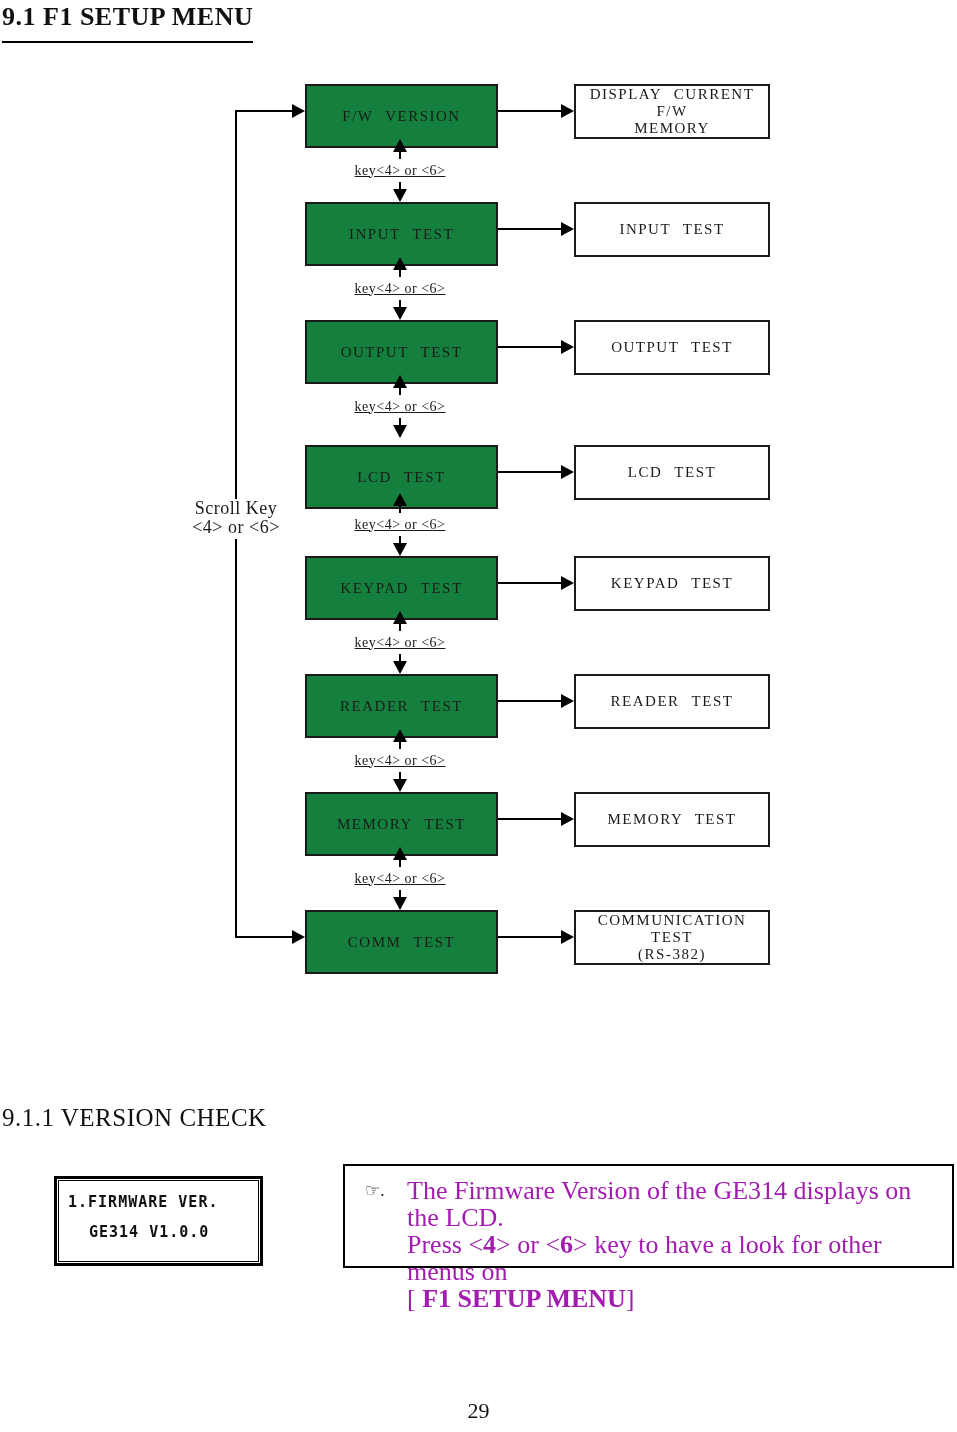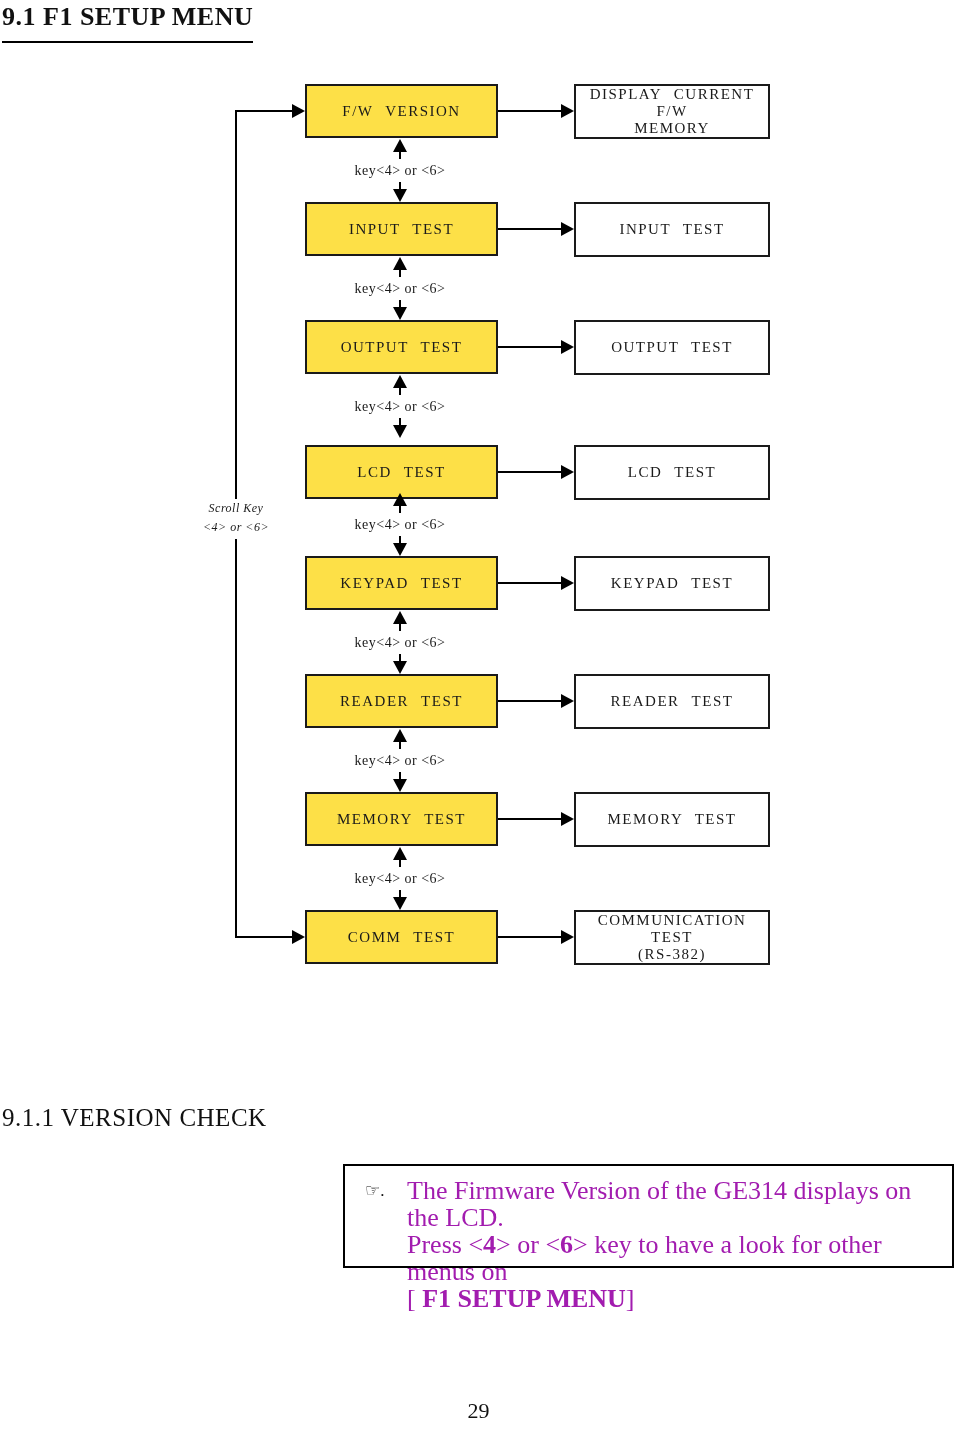--- a/index.html
+++ b/index.html
@@ -8,21 +8,21 @@
     font-family:"Liberation Serif", serif; color:#111; overflow:hidden;
   }
   .title {
     position:absolute; left:2px; top:2px; font-size:26px; font-weight:bold;
     letter-spacing:0.5px; border-bottom:2px solid #000; padding-bottom:9px;
     display:inline-block;
   }
   
   .flow-row { position:absolute; left:305px; width:493px; height:55px; display:flex; }
   .menu-box {
-    width:193px; height:54px; box-sizing:border-box; background:#fde047;
+    width:193px; height:64px; box-sizing:border-box; background:#15803d;
     border:2px solid #1a1a1a; display:flex; align-items:center; justify-content:center;
   }
   .result-box {
     width:196px; height:55px; box-sizing:border-box; background:#fff;
     border:2px solid #1a1a1a; display:flex; flex-direction:column;
     align-items:center; justify-content:center; text-align:center;
   }
   .box-text { font-size:15px; letter-spacing:1.5px; word-spacing:7px; line-height:17px; color:#1a1a1a; }
   .result-line:empty { display:none; }
   .h-arrow { width:76px; position:relative; }
@@ -32,28 +32,28 @@
     border-left:13px solid #000; border-top:7px solid transparent; border-bottom:7px solid transparent;
   }
   .connector {
     position:absolute; left:340px; width:120px; height:63px;
     display:flex; flex-direction:column; align-items:center; justify-content:space-between;
   }
   .arrow-up, .arrow-down { display:flex; flex-direction:column; align-items:center; }
   .tri-up { width:0; height:0; border-bottom:13px solid #000; border-left:7px solid transparent; border-right:7px solid transparent; }
   .tri-down { width:0; height:0; border-top:13px solid #000; border-left:7px solid transparent; border-right:7px solid transparent; }
   .stem { width:2px; height:7px; background:#000; }
-  .key-label { font-size:14px; letter-spacing:0.5px; color:#1a1a1a; white-space:nowrap; }
+  .key-label { font-size:14px; letter-spacing:0.5px; color:#1a1a1a; white-space:nowrap;text-decoration:underline; }
   
   .loop-h-top   { position:absolute; left:235px; top:110px;  width:58px; height:2px; background:#000; }
   .loop-tri-top { position:absolute; left:292px; top:104px; width:0; height:0;
                   border-left:13px solid #000; border-top:7px solid transparent; border-bottom:7px solid transparent; }
   .loop-v1      { position:absolute; left:235px; top:110px; width:2px; height:389px; background:#000; }
   .scroll-label { position:absolute; left:170px; top:499px; width:132px; text-align:center;
-                  font-size:12px; line-height:19px; letter-spacing:0.5px; color:#1a1a1a;font-style:italic; }
+                  font-size:18px; line-height:19px; letter-spacing:0.5px; color:#1a1a1a; }
   .loop-v2      { position:absolute; left:235px; top:539px; width:2px; height:399px; background:#000; }
   .loop-h-bot   { position:absolute; left:235px; top:936px; width:58px; height:2px; background:#000; }
   .loop-tri-bot { position:absolute; left:292px; top:930px; width:0; height:0;
                   border-left:13px solid #000; border-top:7px solid transparent; border-bottom:7px solid transparent; }
   
   .section-heading { position:absolute; left:2px; top:1104px; font-size:25px; font-weight:normal; letter-spacing:0.5px; }
   .lcd-outer {
     position:absolute; left:54px; top:1176px; width:209px; height:90px;
     box-sizing:border-box; border:3px solid #000; padding:1px; background:#fff;
   }
@@ -281,20 +281,26 @@
         <div class="tri"></div>
       </div>
     <div class="result-box">
       <div class="box-text result-line">COMMUNICATION TEST</div>
       <div class="box-text result-line">(RS-382)</div>
     </div>
   </div>
 
   <div class="section-heading">9.1.1 VERSION CHECK</div>
 
+  <div class="lcd-outer">
+    <div class="lcd-inner">
+      <div>1.FIRMWARE VER.</div>
+      <div class="lcd-line2">GE314 V1.0.0</div>
+    </div>
+  </div>
 
   <div class="note-box">
     <div class="note-bullet">☞.</div>
     <div class="note-text">
       <div>The Firmware Version of the GE314 displays on the LCD.</div>
       <div><span>Press &lt;</span><b>4</b><span>&gt; or &lt;</span><b>6</b><span>&gt; key to have a look for other menus on</span></div>
       <div><span>[ </span><b>F1 SETUP MENU</b><span>]</span></div>
     </div>
   </div>
 

